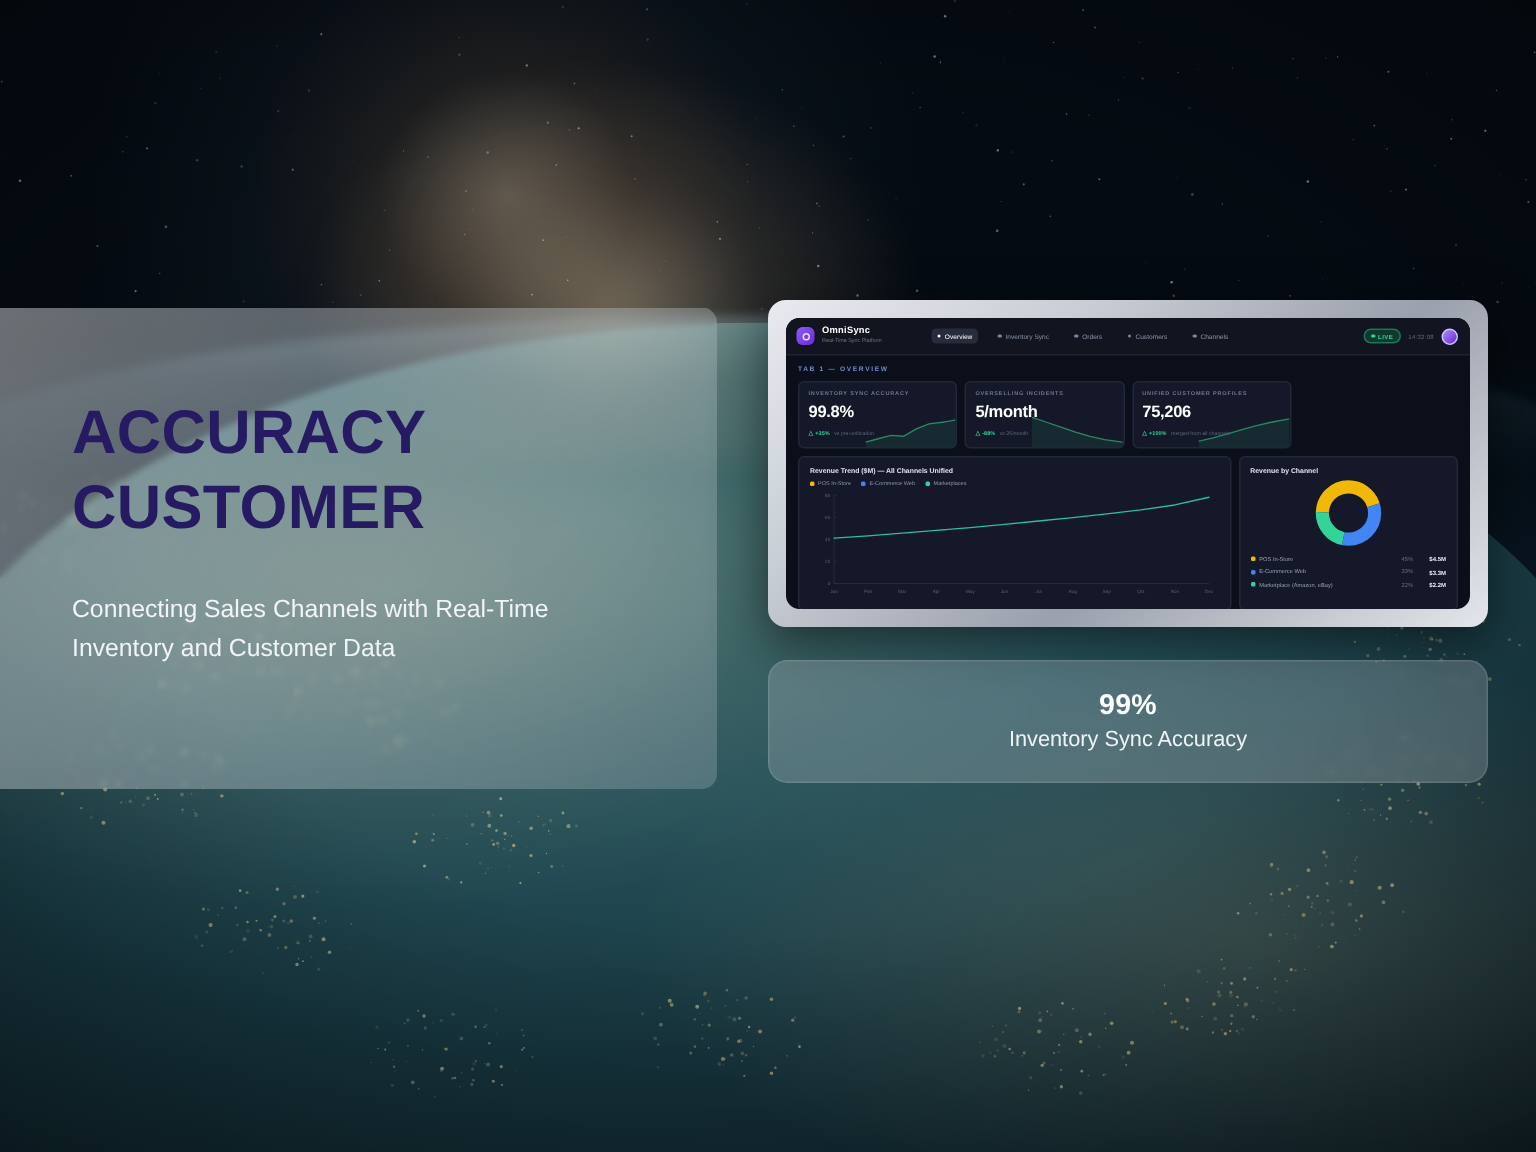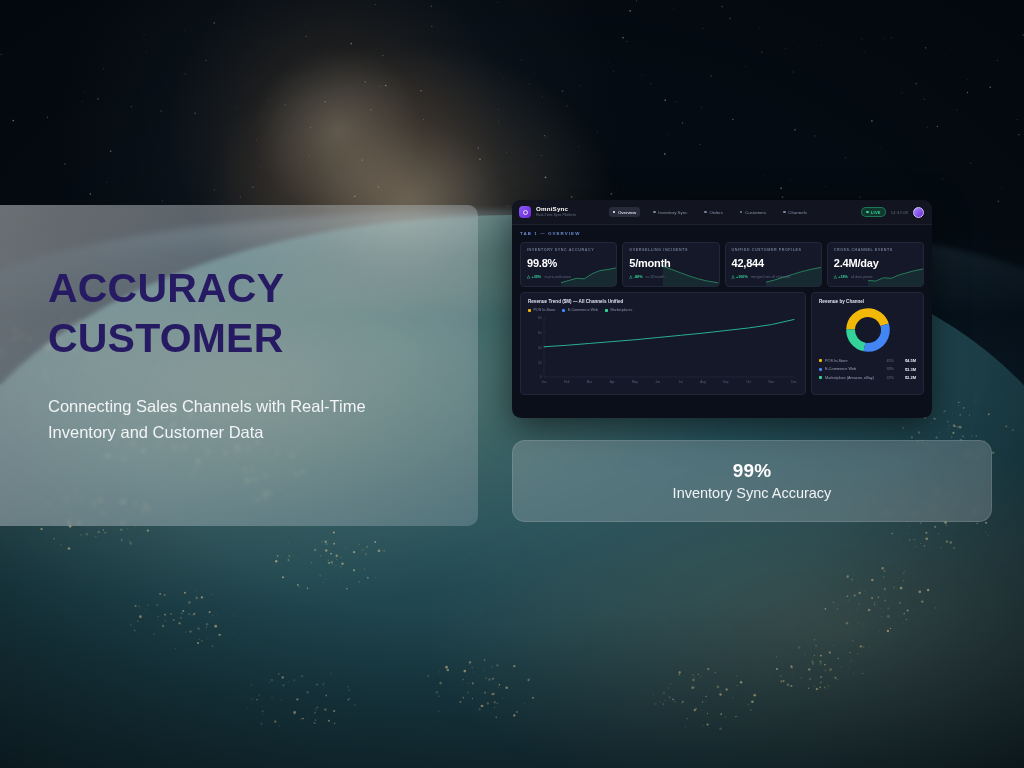--- a/index.html
+++ b/index.html
@@ -56,22 +56,22 @@
   .title { font-size:41px; line-height:1.22; font-weight:800; letter-spacing:.2px; }
   .title .l1, .title .l2 { color:#261a63; display:block; }
   .title .l3 { color:#ffffff; display:block; }
   .subtitle {
     margin-top:30px; font-size:16.5px; line-height:1.58;
     color:#f2f4f6; font-weight:400; max-width:400px;
   }
 
   
   .dash-frame {
-    position:absolute; left:512px; top:200px; width:420px; height:218px;
-    border-radius:12px; padding:0;
+    position:absolute; left:512px; top:200px; width:480px; height:218px;
+    border-radius:12px; padding:12px;
     background:linear-gradient(140deg,#e8eaee 0%,#c9ccd4 30%,#9aa0ac 60%,#e3e6ea 100%);
     box-shadow:0 10px 34px rgba(0,0,0,0.55);
   }
   .dash {
     width:100%; height:100%; border-radius:9px; overflow:hidden;
     background:#0b0f1a; position:relative;
   }
 
   
   .dash-header {
@@ -1152,49 +1152,34 @@
             <span class="kpi-note">vs 26/month</span>
           </div>
           <svg class="kpi-spark" viewBox="0 0 100 40" preserveAspectRatio="none">
             <path d="M0,4 L16,10 L32,16 L48,22 L64,27 L80,31 L100,34" fill="none" stroke="#2e8f66" stroke-width="1.6"></path>
             <path d="M0,4 L16,10 L32,16 L48,22 L64,27 L80,31 L100,34 L100,40 L0,40 Z" fill="rgba(46,143,102,0.16)"></path>
           </svg>
         </div>
 
         <div class="kpi">
           <div class="kpi-label">UNIFIED CUSTOMER PROFILES</div>
-          <div class="kpi-value">42,844</div>
+          <div class="kpi-value">75,206</div>
           <div class="kpi-foot">
             <span class="kpi-delta">
               <span class="arr">△</span>
               <span>+100%</span>
             </span>
             <span class="kpi-note">merged from all channels</span>
           </div>
           <svg class="kpi-spark" viewBox="0 0 100 40" preserveAspectRatio="none">
             <path d="M0,33 L16,29 L32,24 L48,19 L64,14 L80,10 L100,6" fill="none" stroke="#2e8f66" stroke-width="1.6"></path>
             <path d="M0,33 L16,29 L32,24 L48,19 L64,14 L80,10 L100,6 L100,40 L0,40 Z" fill="rgba(46,143,102,0.16)"></path>
           </svg>
         </div>
 
-        <div class="kpi">
-          <div class="kpi-label">CROSS-CHANNEL EVENTS</div>
-          <div class="kpi-value">2.4M/day</div>
-          <div class="kpi-foot">
-            <span class="kpi-delta">
-              <span class="arr">△</span>
-              <span>+18%</span>
-            </span>
-            <span class="kpi-note">all data points</span>
-          </div>
-          <svg class="kpi-spark" viewBox="0 0 100 40" preserveAspectRatio="none">
-            <path d="M0,30 L14,31 L28,25 L42,26 L56,20 L70,16 L85,12 L100,9" fill="none" stroke="#2e8f66" stroke-width="1.6"></path>
-            <path d="M0,30 L14,31 L28,25 L42,26 L56,20 L70,16 L85,12 L100,9 L100,40 L0,40 Z" fill="rgba(46,143,102,0.16)"></path>
-          </svg>
-        </div>
 
       </div>
 
       <div class="panel-row">
 
         <div class="panel">
           <div class="panel-title">Revenue Trend ($M) — All Channels Unified</div>
           <div class="chart-legend">
             <span class="lg">
               <span class="sw" style="background:#f2b807"></span>

